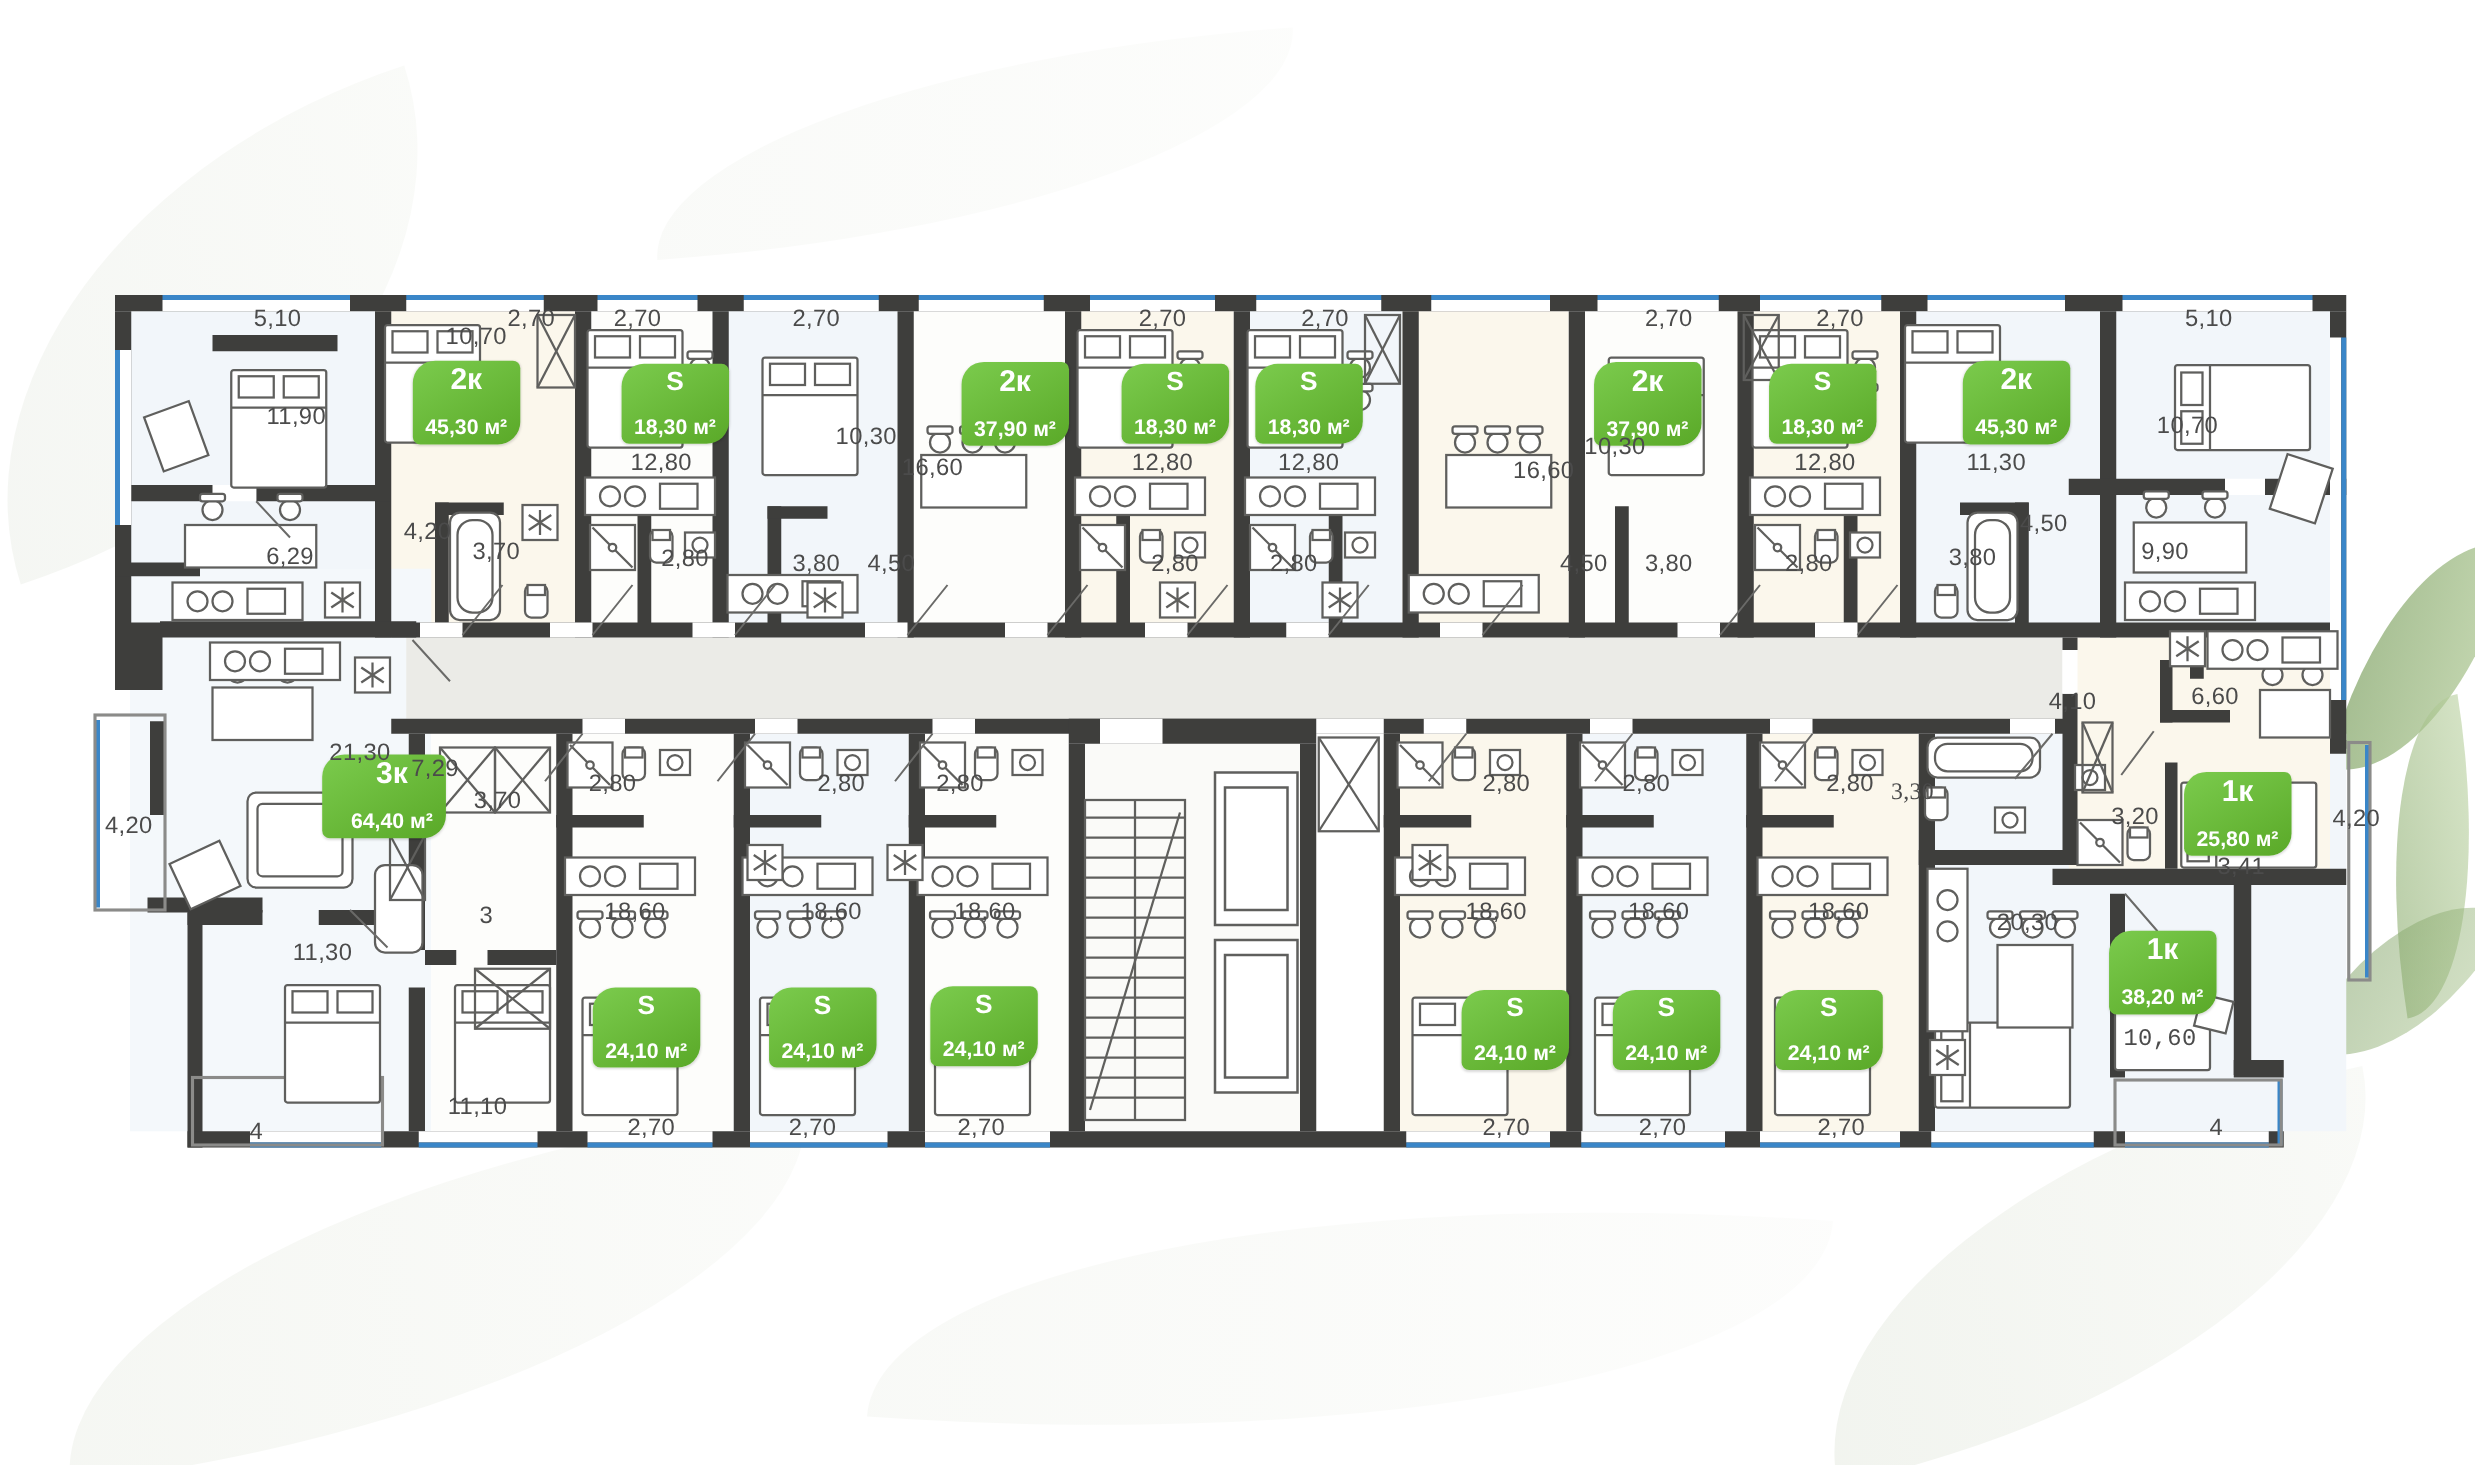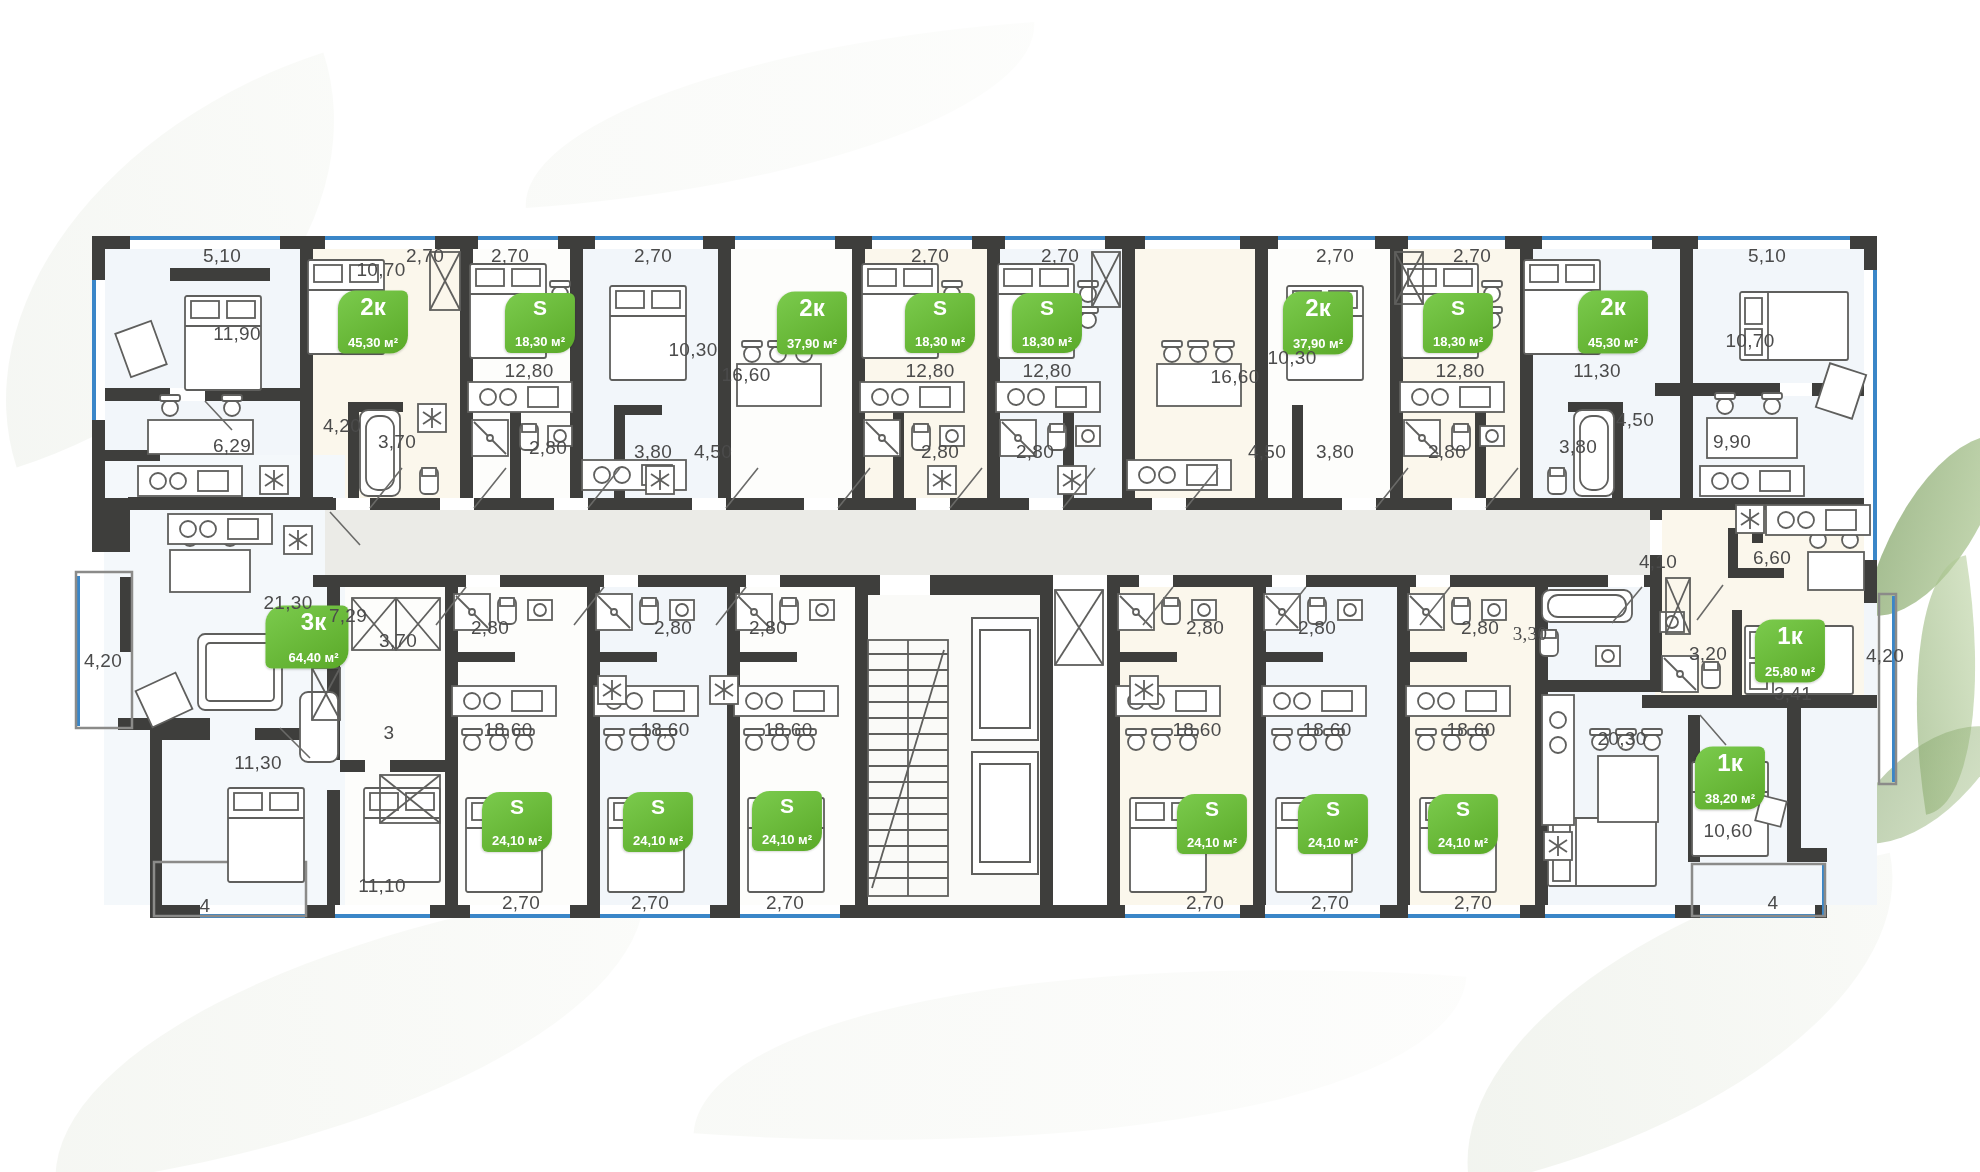--- a/index.html
+++ b/index.html
@@ -8,21 +8,21 @@
   .leaf{position:absolute;border-radius:100% 0 100% 0;pointer-events:none;}
   #plan-svg{position:absolute;left:0;top:0;}
   #labels{position:absolute;left:0;top:0;width:100%;height:100%;}
   .dim{position:absolute;transform:translate(-50%,-50%);font-size:19px;color:#4b4b4b;
        letter-spacing:.3px;white-space:nowrap;}
   .badge{position:absolute;transform:translate(-50%,-50%);text-align:center;color:#fff;
          background:linear-gradient(150deg,#7bcb4d 0%,#5aa928 100%);
          border-radius:18px 6px 18px 6px;padding:4px 10px 5px;line-height:1;min-width:48px;
          box-shadow:0 1px 2px rgba(0,0,0,.15);}
   .badge .bt{display:block;font-size:24px;font-weight:bold;}
-  .badge .ba{display:block;font-size:13px;margin-top:17px;font-weight:bold;}
+  .badge .ba{display:block;font-size:17px;margin-top:17px;font-weight:bold;}
   .badge.sm .bt{font-size:21px;}
 </style>
 </head>
 <body>
 
 <div id="stage">
 
   <div class="leaf" style="left:-40px;top:110px;width:420px;height:300px;opacity:.12;background:linear-gradient(90deg,#aab89c,#d4dcc8);transform:rotate(-18deg);"></div>
   <div class="leaf" style="left:520px;top:40px;width:520px;height:150px;opacity:.08;background:linear-gradient(90deg,#b8c3aa,#dde3d3);transform:rotate(-4deg);"></div>
   <div class="leaf" style="left:40px;top:920px;width:620px;height:230px;opacity:.16;background:linear-gradient(90deg,#c2ccb4,#e4e8dc);transform:rotate(-7deg);"></div>
@@ -576,21 +576,21 @@
       <span class="dim" style="left: 1885px; top: 656px;">4,20</span>
       <span class="dim" style="left: 258px; top: 763px;">11,30</span>
       <span class="dim" style="left: 389px; top: 733px;">3</span>
       <span class="dim" style="left: 508px; top: 730px;">18,60</span>
       <span class="dim" style="left: 665px; top: 730px;">18,60</span>
       <span class="dim" style="left: 788px; top: 730px;">18,60</span>
       <span class="dim" style="left: 1197px; top: 730px;">18,60</span>
       <span class="dim" style="left: 1327px; top: 730px;">18,60</span>
       <span class="dim" style="left: 1471px; top: 730px;">18,60</span>
       <span class="dim" style="left: 1622px; top: 739px;">20,30</span>
-      <span class="dim" style="left: 1728px; top: 831px;">10,60</span>
+      <span class="dim" style="left: 1728px; top: 831px; font-family: Liberation Mono, monospace;">10,60</span>
       <span class="dim" style="left: 382px; top: 886px;">11,10</span>
       <span class="dim" style="left: 205px; top: 906px;">4</span>
       <span class="dim" style="left: 521px; top: 903px;">2,70</span>
       <span class="dim" style="left: 650px; top: 903px;">2,70</span>
       <span class="dim" style="left: 785px; top: 903px;">2,70</span>
       <span class="dim" style="left: 1205px; top: 903px;">2,70</span>
       <span class="dim" style="left: 1330px; top: 903px;">2,70</span>
       <span class="dim" style="left: 1473px; top: 903px;">2,70</span>
       <span class="dim" style="left: 1773px; top: 903px;">4</span>
     </div>

